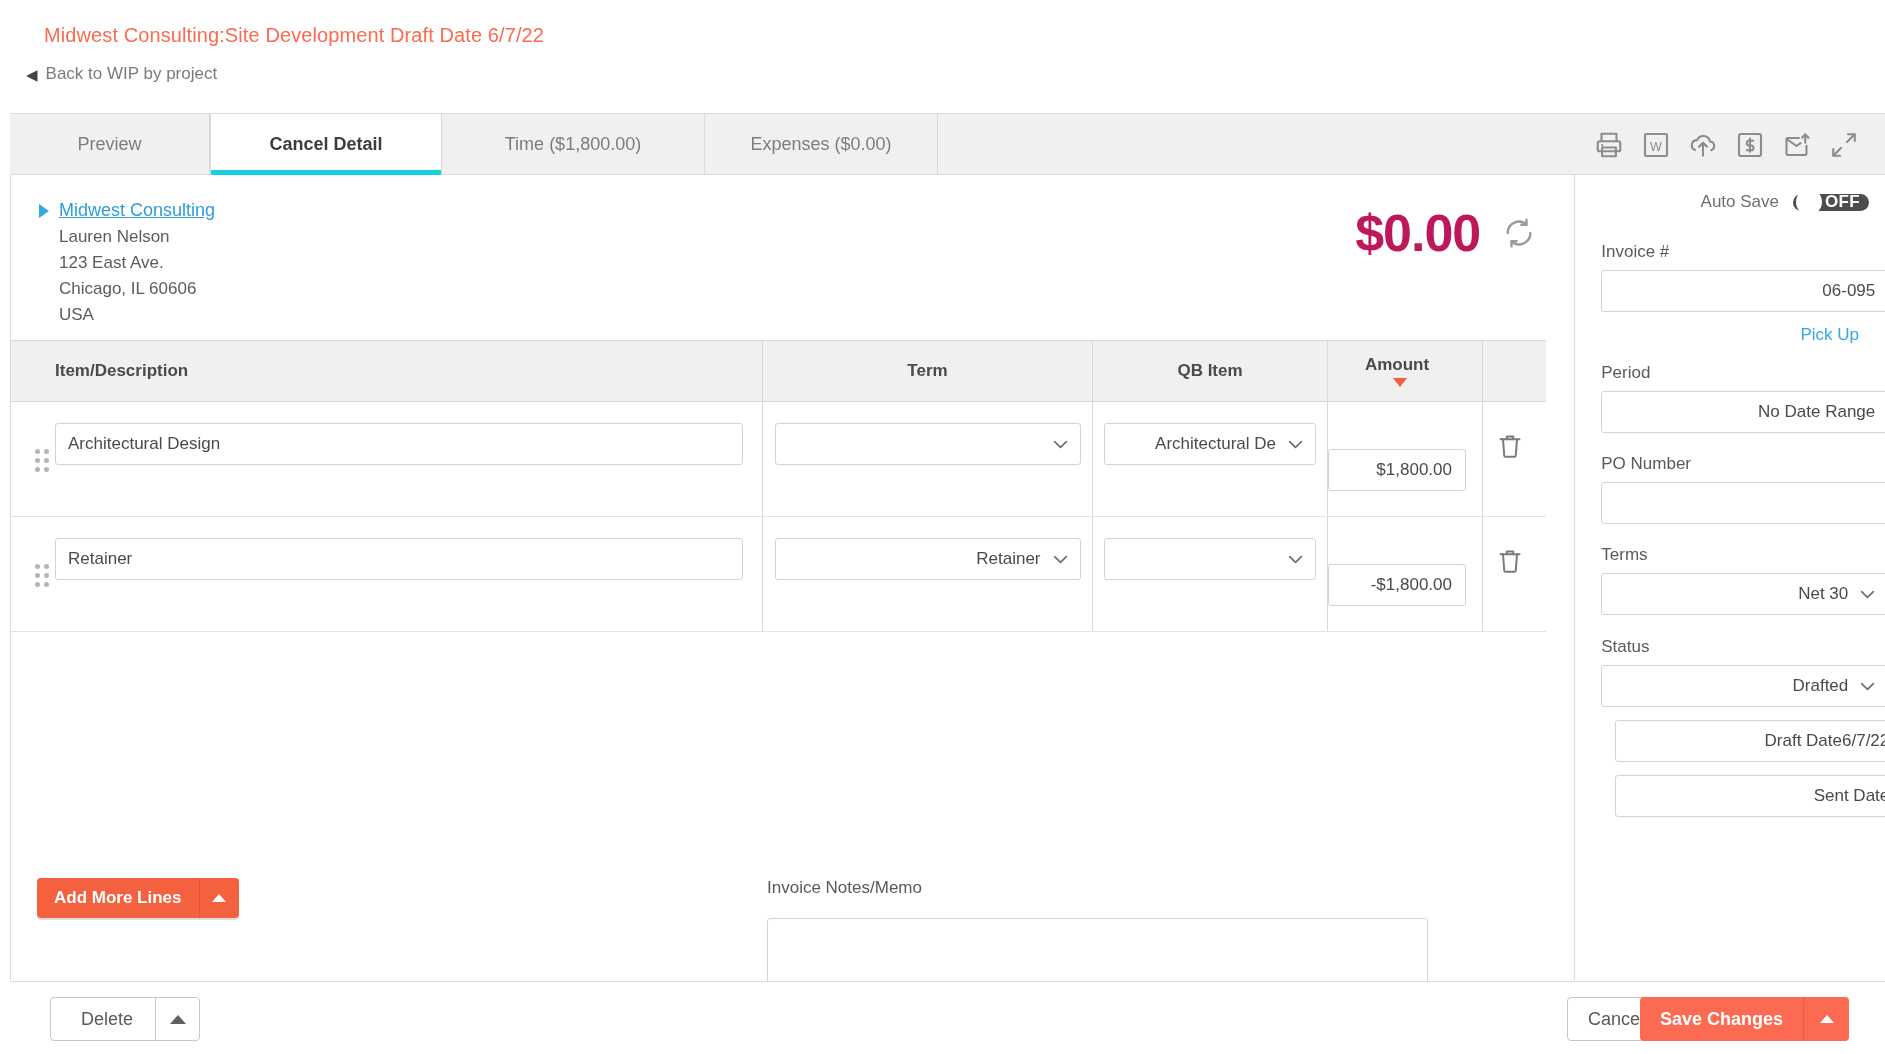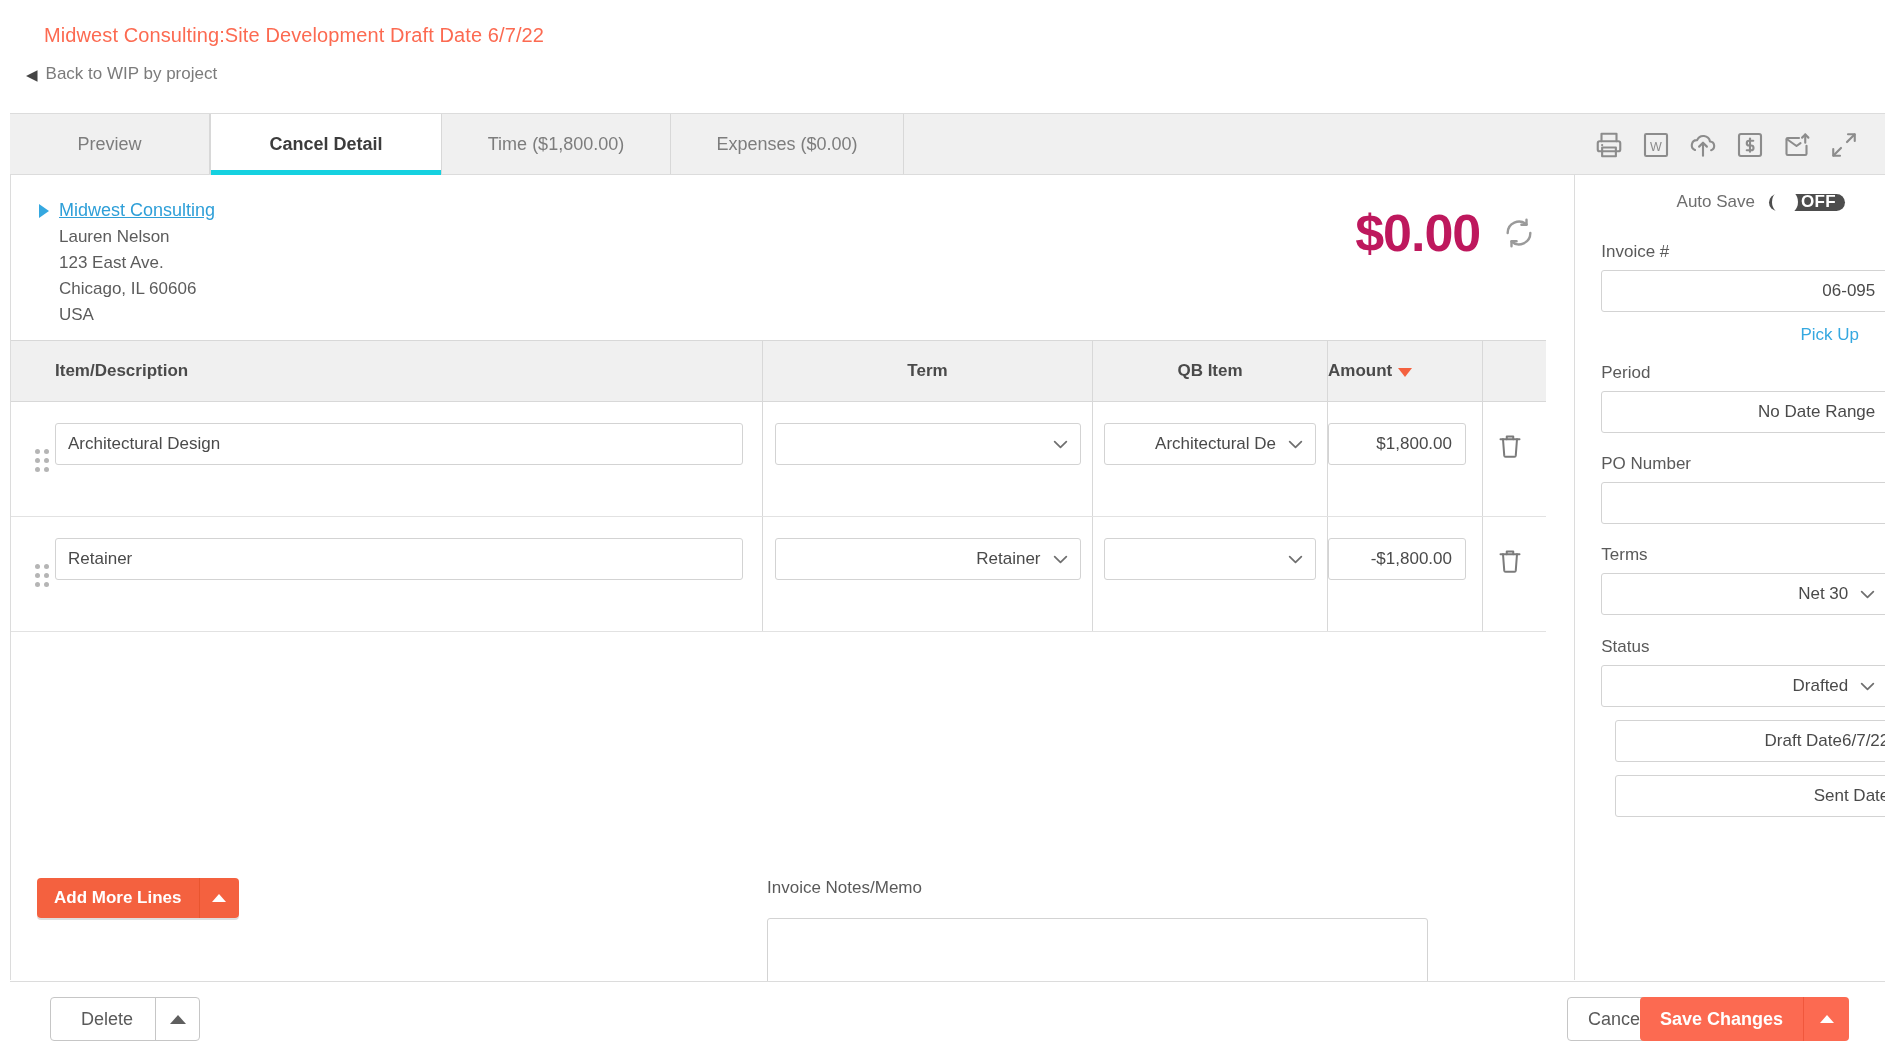--- a/index.html
+++ b/index.html
@@ -30,21 +30,21 @@
     background: #f0f0f0; border-top: 1px solid #dcdcdc; border-bottom: 1px solid #dcdcdc;
     display: flex; align-items: stretch;
   }
   .tab {
     position: relative; display: flex; align-items: center; justify-content: center;
     font-size: 18px; color: #7d7d7d; border-right: 1px solid #d8d8d8;
     cursor: pointer; padding: 0 26px; white-space: nowrap;
   }
   .tab:nth-child(1) { width: 200px; }
   .tab:nth-child(2) { width: 232px; }
-  .tab:nth-child(3) { width: 229px; text-align: center; }
+  .tab:nth-child(3) { width: 263px; text-align: center; }
   .tab:nth-child(4) { width: 233px; }
   .tab:nth-child(5) { width: 0; padding: 0; }
   .tab.active {
     background: #ffffff; color: #3c3c3c; font-weight: bold;
     border-left: 1px solid #d8d8d8;
   }
   .tab.active::after {
     content: ""; position: absolute; left: 0; right: 0; bottom: -1px;
     height: 5px; background: #15d1e0;
   }
@@ -90,21 +90,21 @@
   
   .lt { position: absolute; left: 0; top: 165px; width: 1535px; }
   .lt-head {
     display: flex; background: #f0f0f0;
     border-top: 1px solid #d8d8d8; border-bottom: 1px solid #d8d8d8; height: 62px;
   }
   .lt-head .cell { display: flex; align-items: center; font-size: 17px; font-weight: bold; color: #4a4a4a; }
   .c-desc  { width: 752px; padding-left: 44px; border-right: 1px solid #d8d8d8; }
   .c-term  { width: 330px; justify-content: center; border-right: 1px solid #d8d8d8; }
   .c-qb    { width: 235px; justify-content: center; border-right: 1px solid #d8d8d8; }
-  .c-amt   { width: 155px; justify-content: flex-start; padding-right: 16px; border-right: 1px solid #d8d8d8; }
+  .c-amt   { width: 155px; justify-content: center; padding-right: 16px; border-right: 1px solid #d8d8d8; flex-direction: column; }
   .c-del   { width: 63px; }
   .sort-caret {
     width: 0; height: 0; margin-left: 6px; margin-top: 3px;
     border-left: 7px solid transparent; border-right: 7px solid transparent;
     border-top: 9px solid #f4613f;
   }
 
   .lt-row { display: flex; border-bottom: 1px solid #e2e2e2; height: 115px; }
   .lt-row .cell { display: flex; align-items: flex-start; padding-top: 21px; }
   .lt-row .c-desc { position: relative; padding-left: 44px; }
@@ -158,21 +158,21 @@
   
   .notes-label { position: absolute; left: 756px; top: 703px; font-size: 17px; color: #5a5a5a; }
   .notes-box {
     position: absolute; left: 756px; top: 743px; width: 661px; height: 117px;
     border: 1px solid #d3d3d3; border-radius: 3px; background: #fff; resize: none;
     font-family: "Liberation Sans", sans-serif; font-size: 16px; padding: 8px 10px; outline: none;
   }
 
   
   .autosave-row {
-    position: absolute; right: 40px; top: 17px; display: flex; align-items: center; gap: 14px;
+    position: absolute; right: 16px; top: 17px; display: flex; align-items: center; gap: 14px;
   }
   .autosave-label { font-size: 17px; color: #6e6e6e; }
   .toggle {
     width: 76px; height: 17px; border-radius: 17px; background: #4d4d4d;
     display: flex; align-items: center; cursor: pointer; position: relative;
   }
   .toggle .knob { width: 26px; height: 26px; border-radius: 50%; background: #fff; margin-left: 3px; }
   .toggle .tlabel { color: #fff; font-size: 17px; font-weight: bold; margin-left: 3px; letter-spacing: .3px; }
 
   .fld-label { font-size: 17px; color: #5a5a5a; }

